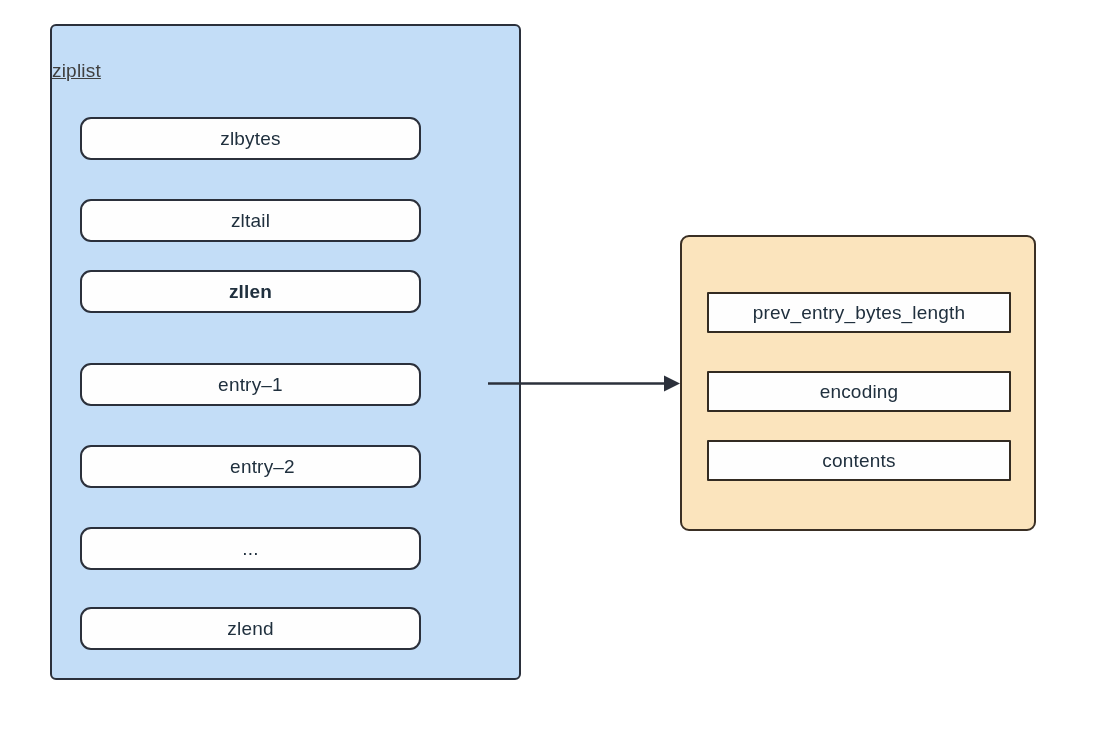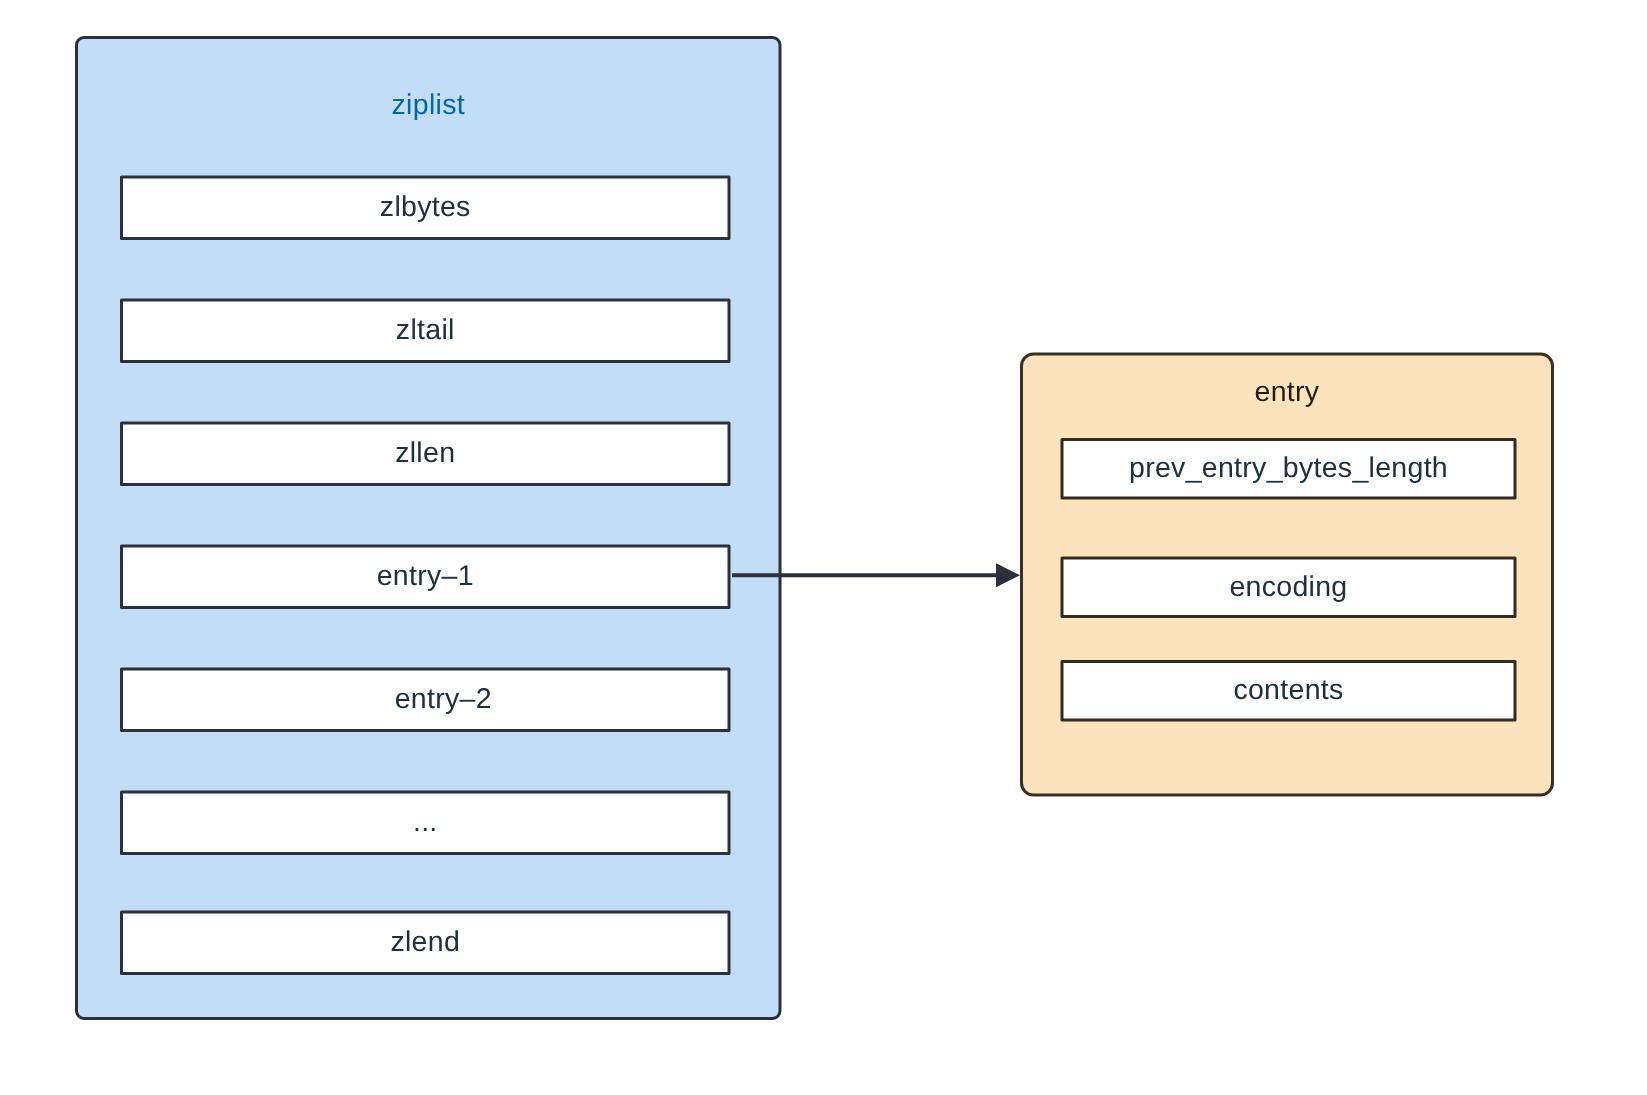--- a/index.html
+++ b/index.html
@@ -35,34 +35,34 @@
     box-sizing: border-box;
     background: #c3ddf7;
     border: 2.6px solid #2b303b;
     border-radius: 6px;
   }
   .ziplist-title {
     position: absolute;
     left: 0;
     top: 34px;
     width: 100%;
-    text-align: center;
     font-size: 19px;
-    color: #0369a1;
+    color: #404040;
     letter-spacing: 0.2px;
+    text-decoration: underline;
   }
   .zl-row {
     position: absolute;
     left: 28px;             
-    width: 407px;
+    width: 341px;
     height: 43px;
     box-sizing: border-box;
     background: #fefefe;
     border: 2.4px solid #2b303b;
-    border-radius: 1px;
+    border-radius: 11px;
     display: flex;
     align-items: center;
     justify-content: center;
     font-size: 19px;
     color: #20303e;
     letter-spacing: 0.2px;
   }
 
   
   .entry-box {
@@ -122,21 +122,21 @@
     <div class="ziplist-title">ziplist</div>
 
     <div class="zl-row" style="top:91px;">
       <span>zlbytes</span>
     </div>
 
     <div class="zl-row" style="top:173px;justify-content:center;">
       <span>zltail</span>
     </div>
 
-    <div class="zl-row" style="top:255px;">
+    <div class="zl-row" style="top:244px;font-weight:bold;">
       <span>zllen</span>
     </div>
 
     <div class="zl-row" style="top:337px;">
       <span>entry–1</span>
     </div>
 
     <div class="zl-row" style="top:419px;padding-left:24px;">
       <span>entry–2</span>
     </div>
@@ -144,21 +144,20 @@
     <div class="zl-row" style="top:501px;">
       <span>...</span>
     </div>
 
     <div class="zl-row" style="top:581px;justify-content:center;">
       <span>zlend</span>
     </div>
   </div>
 
   <div class="entry-box">
-    <div class="entry-title">entry</div>
 
     <div class="en-row" style="top:55px;">
       <span>prev_entry_bytes_length</span>
     </div>
 
     <div class="en-row" style="top:134px;">
       <span>encoding</span>
     </div>
 
     <div class="en-row" style="top:203px;">

